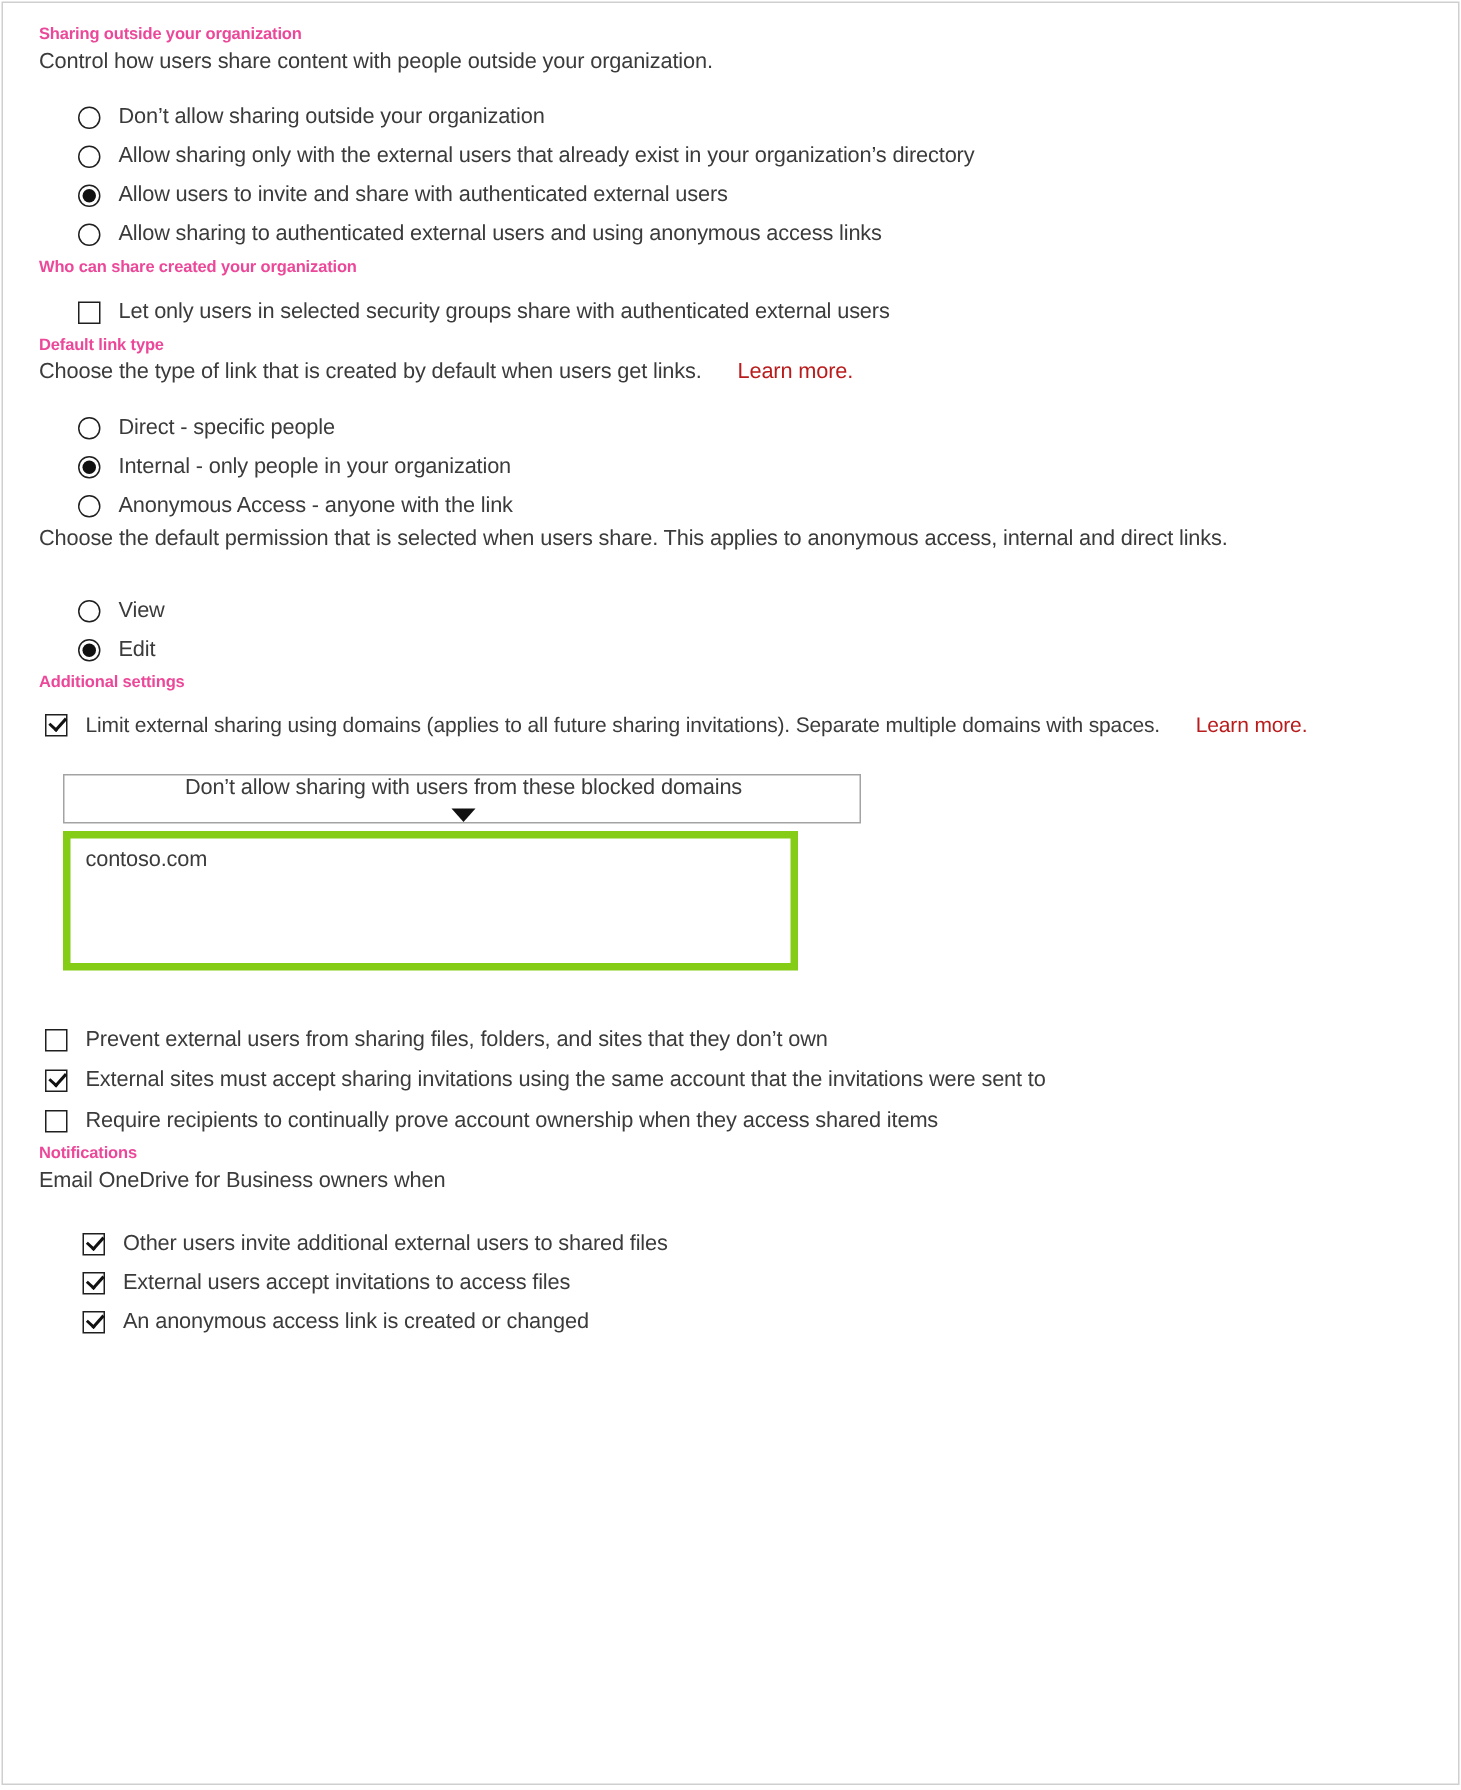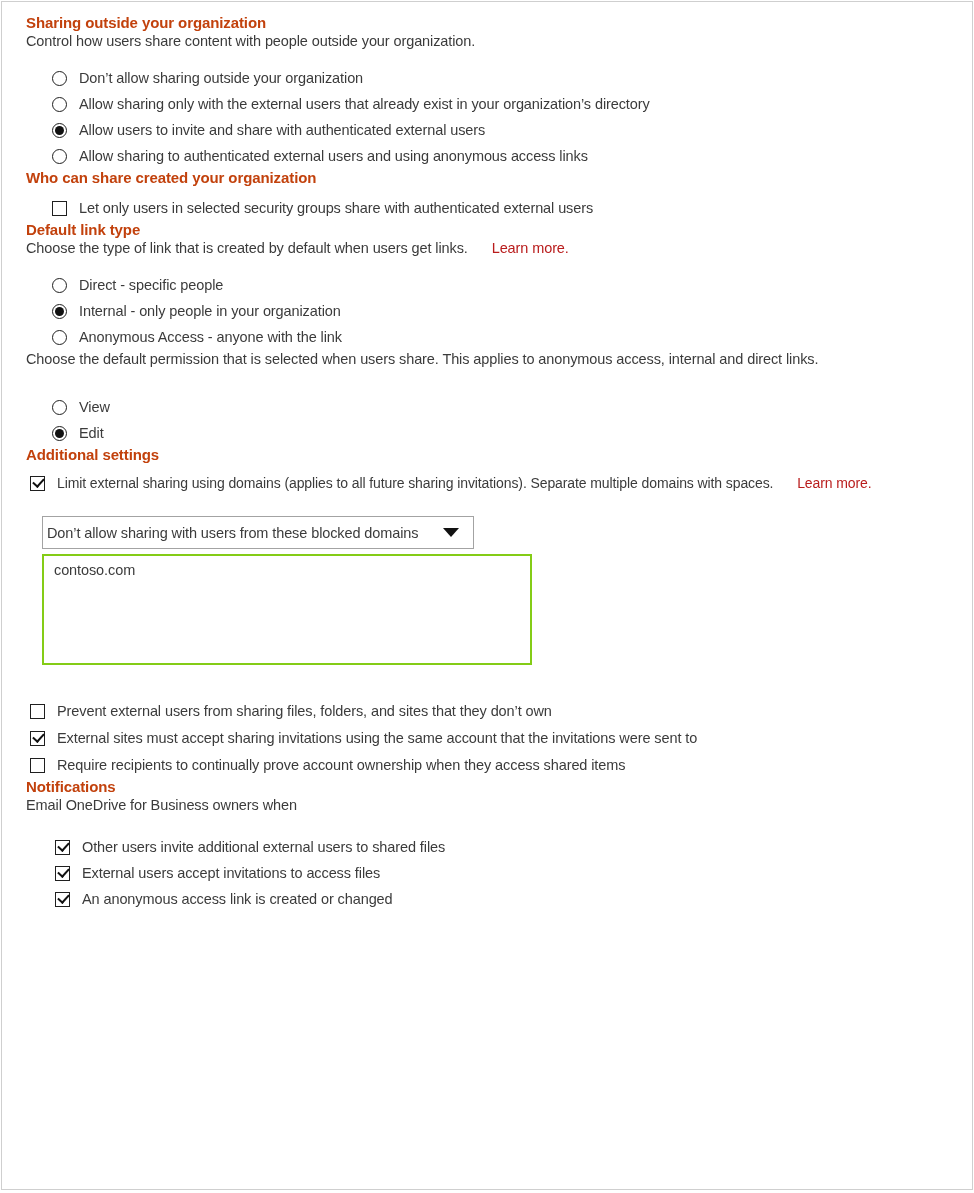--- a/index.html
+++ b/index.html
@@ -10,23 +10,23 @@
     border: 1px solid #cfcfcf;
     box-sizing: border-box;
     padding: 12px 24px 10px 24px;
     background: #fff;
     font-family: "Liberation Sans", "DejaVu Sans", sans-serif;
     font-size: 14.5px;
     color: #3b3b3b;
     letter-spacing: -0.1px;
   }
   h2.sec-title {
-    font-size: 15px;
+    font-size: 11px;
     font-weight: bold;
-    color: #c2410c;
+    color: #ec4899;
     margin: 0;
     line-height: 18px;
   }
   p.desc { margin: 0; line-height: 18px; }
   a.link { color: #b91c1c; text-decoration: none; cursor: pointer; padding-left: 20px; }
 
   .row { display: flex; align-items: center; gap: 12px; height: 26px; }
   .lbl { white-space: nowrap; }
   .tight { font-size: 14px; text-align: center; }
 
@@ -47,35 +47,35 @@
   }
   .row[data-checked="true"] .checkbox::after {
     content: ""; position: absolute; left: 1.5px; top: 1px;
     width: 9px; height: 5px;
     border-left: 2px solid #111; border-bottom: 2px solid #111;
     transform: rotate(-48deg);
   }
 
   .dropdown {
     margin: 20px 0 0 16px;
-    width: 432px; height: 33px; box-sizing: border-box;
+    width: 532px; height: 33px; box-sizing: border-box;
     border: 1px solid #a3a3a3; background: #fff;
     display: flex; align-items: center; justify-content: space-between;
-    padding: 0 14px 0 4px; cursor: pointer;
+    padding: 0 14px 0 16px; cursor: pointer; flex-direction: column;
   }
   .caret {
     width: 0; height: 0; flex: 0 0 auto;
     border-left: 8px solid transparent; border-right: 8px solid transparent;
     border-top: 9px solid #111;
   }
   textarea.domains {
     display: block;
     margin: 5px 0 0 16px;
-    width: 490px; height: 111px; box-sizing: border-box;
-    border: 2px solid #84cc16; resize: none;
+    width: 490px; height: 93px; box-sizing: border-box;
+    border: 5px solid #84cc16; resize: none;
     font-family: inherit; font-size: inherit; color: inherit;
     padding: 6px 10px; outline: none; letter-spacing: inherit;
   }.mt6{margin-top:6px}.mt8{margin-top:8px}.mt10{margin-top:10px}
   .mt15{margin-top:15px}.mt20{margin-top:20px}.mt26{margin-top:26px}
   .mt32{margin-top:32px}.mt33{margin-top:33px}.mt36{margin-top:36px}
   .ml4{margin-left:4px}.ml26{margin-left:26px}.ml29{margin-left:29px}
   .mb1{margin-bottom:1px}
 </style>
 </head>
 <body>

